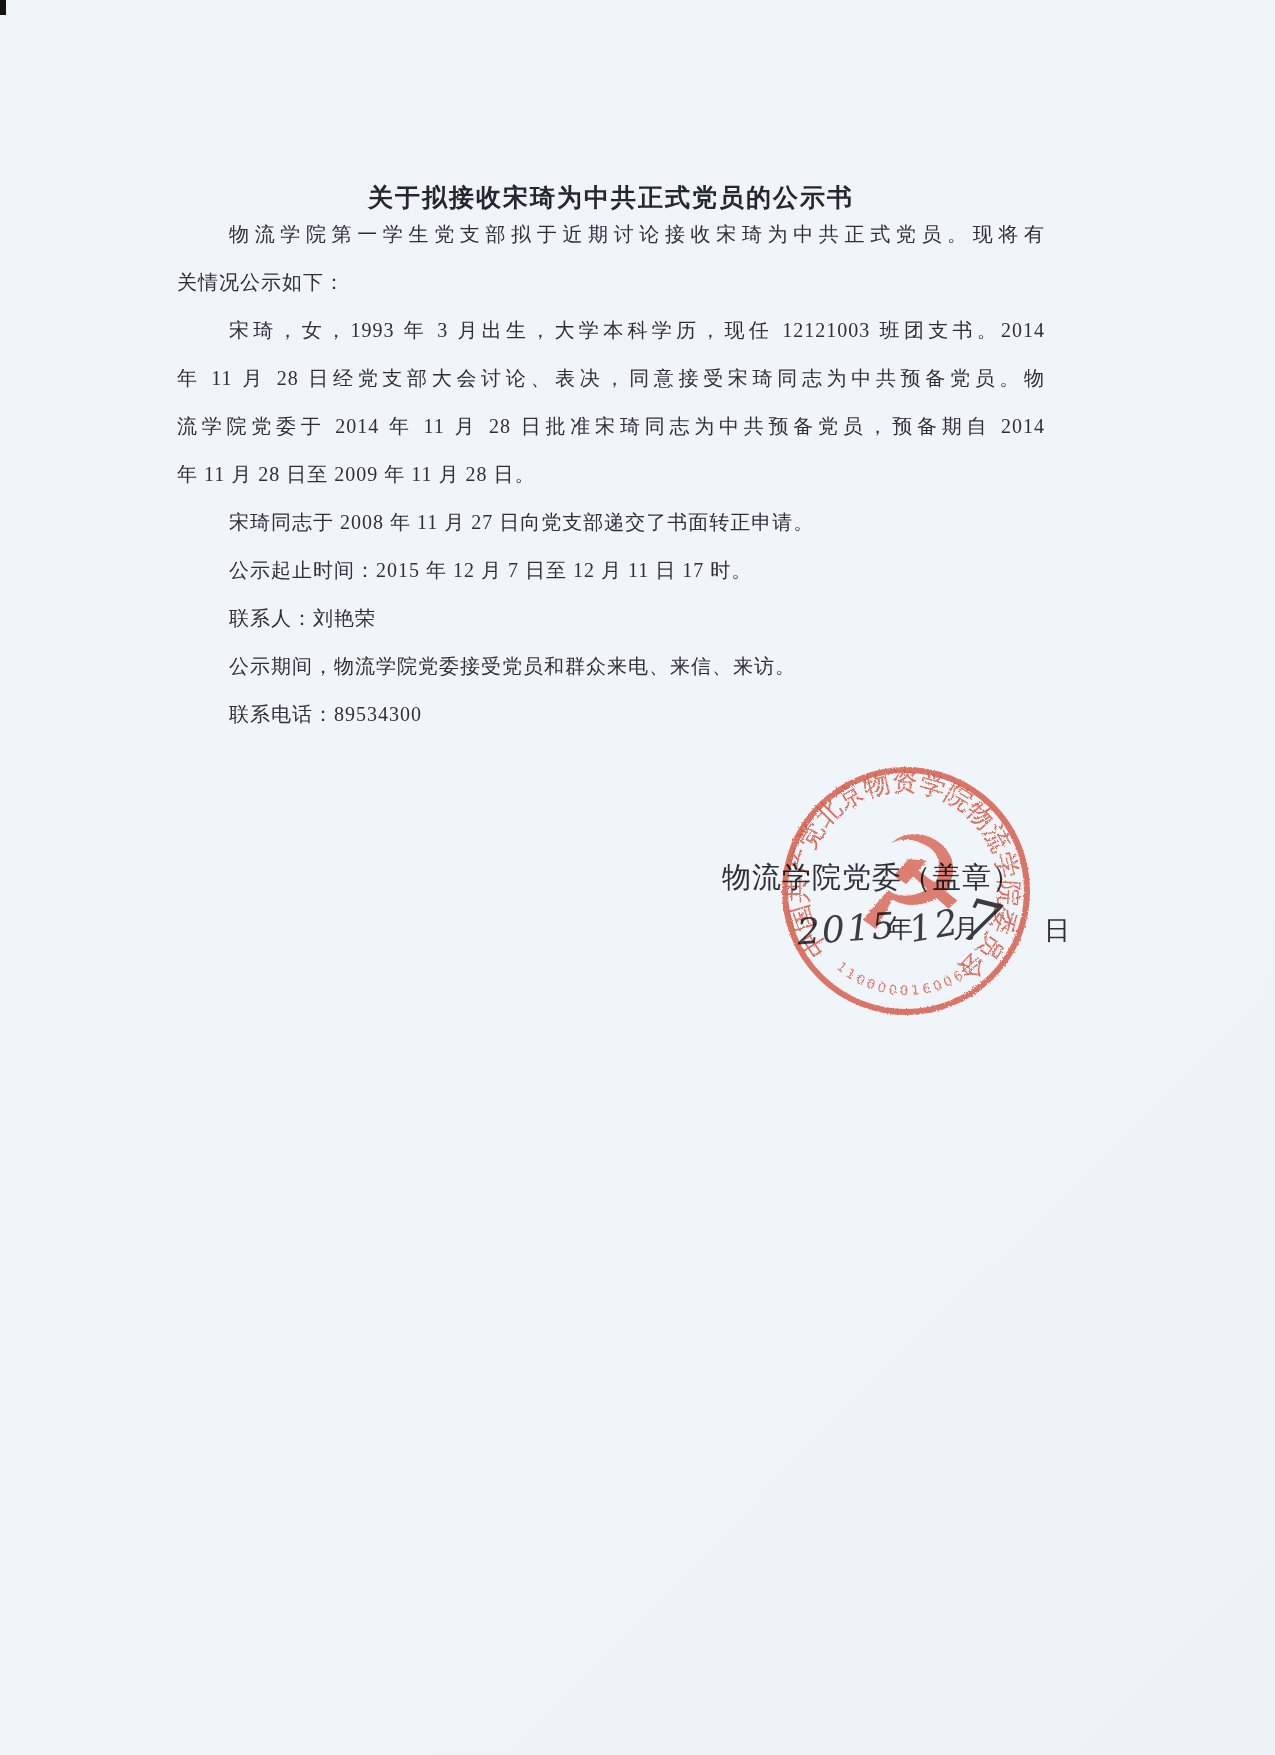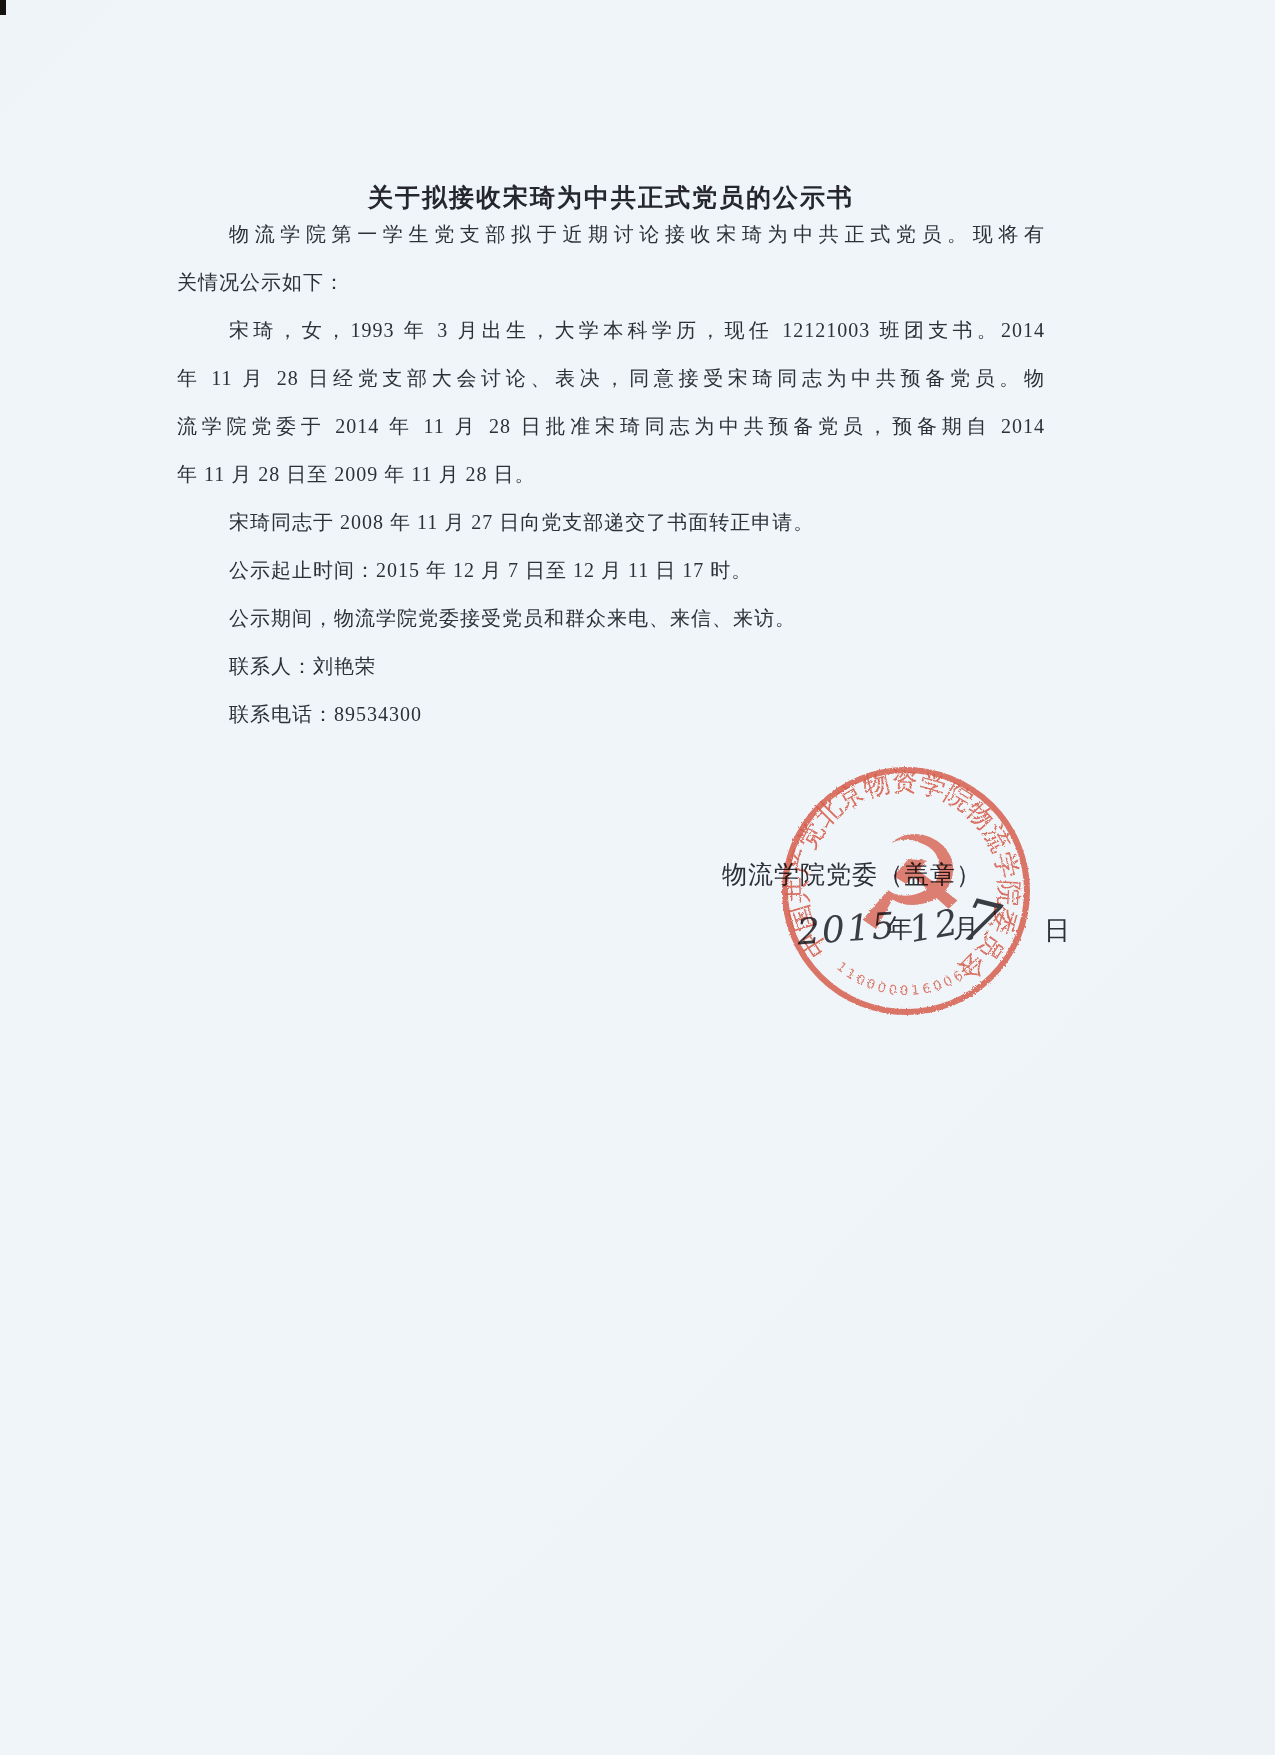--- a/index.html
+++ b/index.html
@@ -42,21 +42,21 @@
   }
   .line.indent { padding-left: 52px; }
   .line.justify {
     white-space: normal;
     text-align: justify;
     text-align-last: justify;
   }
   .sig-committee {
     position: absolute;
     left: 722px; top: 858px;
-    font-size: 25px;
+    font-size: 29px;
     letter-spacing: 1px;
     white-space: nowrap;
   }
   .sig-date { position: absolute; left: 0; top: 0; }
   .date-piece { position: absolute; font-size: 26px; white-space: nowrap; }
   .hand {
     font-family: "DejaVu Serif", serif;
     font-style: italic;
     color: #3a3c43;
   }
@@ -85,22 +85,22 @@
 
   <div class="body-block">
     <div class="line indent justify">物流学院第一学生党支部拟于近期讨论接收宋琦为中共正式党员。现将有</div>
     <div class="line">关情况公示如下：</div>
     <div class="line indent justify">宋琦，女，1993 年 3 月出生，大学本科学历，现任 12121003 班团支书。2014</div>
     <div class="line justify">年 11 月 28 日经党支部大会讨论、表决，同意接受宋琦同志为中共预备党员。物</div>
     <div class="line justify">流学院党委于 2014 年 11 月 28 日批准宋琦同志为中共预备党员，预备期自 2014</div>
     <div class="line">年 11 月 28 日至 2009 年 11 月 28 日。</div>
     <div class="line indent">宋琦同志于 2008 年 11 月 27 日向党支部递交了书面转正申请。</div>
     <div class="line indent">公示起止时间：2015 年 12 月 7 日至 12 月 11 日 17 时。</div>
+    <div class="line indent">联系人：刘艳荣</div>
     <div class="line indent">公示期间，物流学院党委接受党员和群众来电、来信、来访。</div>
-    <div class="line indent">联系人：刘艳荣</div>
     <div class="line indent">联系电话：89534300</div>
   </div>
 
   <div class="sig-committee">物流学院党委（盖章）</div>
 
   <div class="sig-date">
     <span class="date-piece hand hand-year">2015</span>
     <span class="date-piece unit-year">年</span>
     <span class="date-piece hand hand-month">12</span>
     <span class="date-piece unit-month">月</span>

